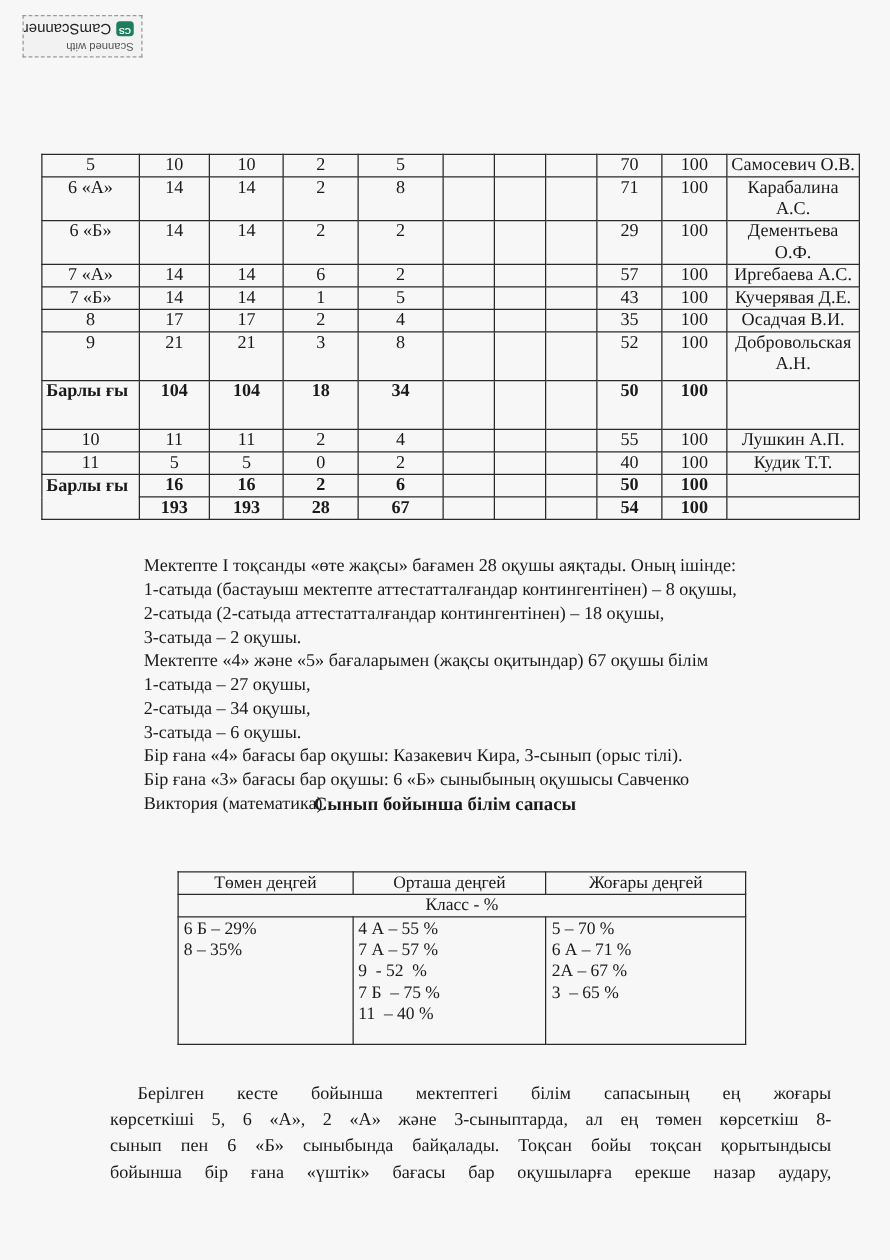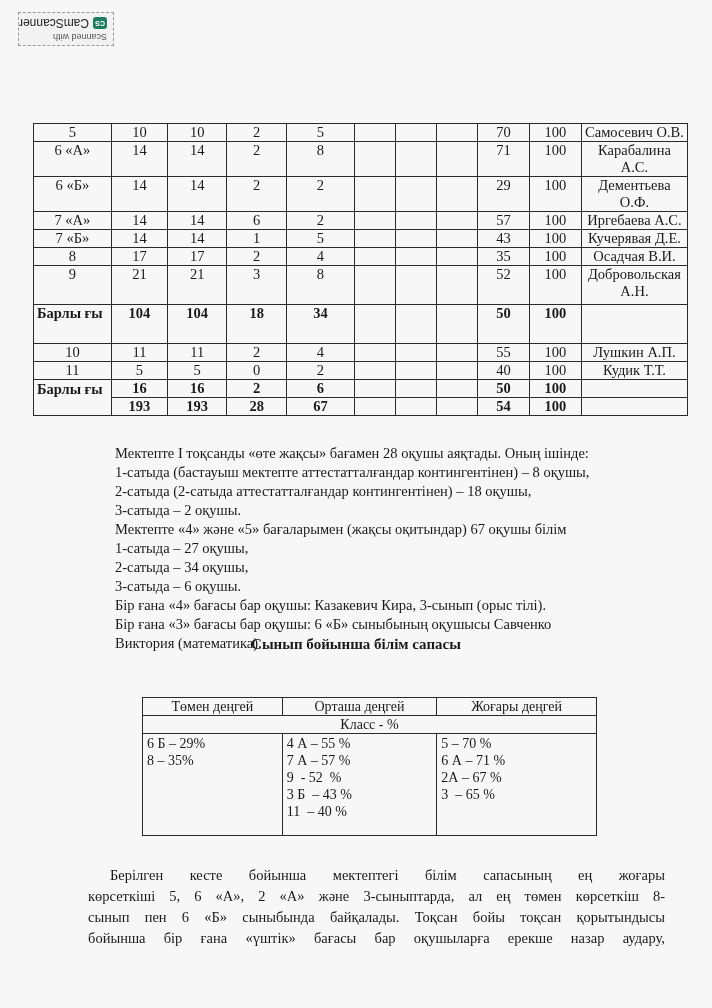--- a/index.html
+++ b/index.html
@@ -294,21 +294,21 @@
   </tr>
   <tr class="body">
     <td id="q-low">
           <div class="item">6 Б – 29%</div>
           <div class="item">8 – 35%</div>
         </td>
     <td id="q-mid">
           <div class="item">4 А – 55 %</div>
           <div class="item">7 А – 57 %</div>
           <div class="item">9  - 52  %</div>
-          <div class="item">3 Б  – 43 %</div>
+          <div class="item">7 Б  – 75 %</div>
           <div class="item">11  – 40 %</div>
         </td>
     <td id="q-high">
           <div class="item">5 – 70 %</div>
           <div class="item">6 А – 71 %</div>
           <div class="item">2А – 67 %</div>
           <div class="item">3  – 65 %</div>
         </td>
   </tr>
 </tbody>

